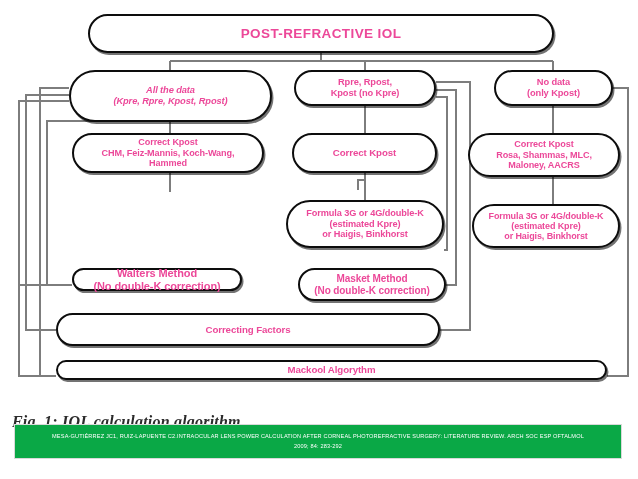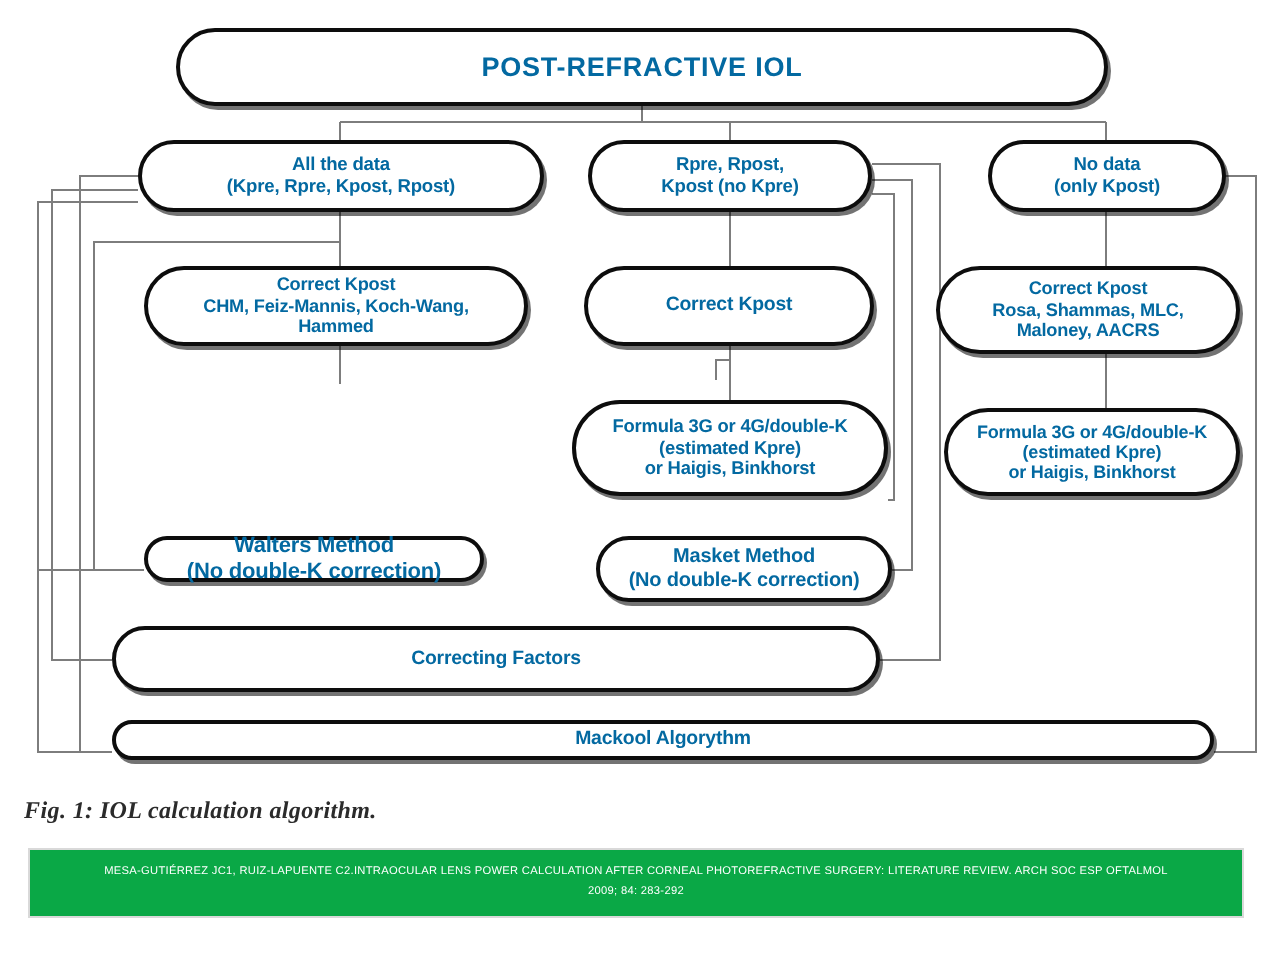--- a/index.html
+++ b/index.html
@@ -17,33 +17,33 @@
     position:absolute;
     box-sizing:border-box;
     background:#ffffff;
     border:2.2px solid #0d0d0d;
     border-radius:100px;
     display:flex;
     align-items:center;
     justify-content:center;
     text-align:center;
     font-weight:bold;
-    color:#0369a1;
+    color:#ec4899;
     line-height:1.14;
     letter-spacing:-0.1px;
     box-shadow:1.5px 2px 0 rgba(0,0,0,0.55);
     z-index:3;
   }
   .node .txt{display:block;padding:0 6px;}
 
   
   #n-title{left:88px;top:14px;width:466px;height:39px;font-size:13.5px;letter-spacing:0.4px;}
 
   
-  #n-alldata{left:69px;top:70px;width:203px;height:36px;font-size:9.3px;}
+  #n-alldata{left:69px;top:70px;width:203px;height:52px;font-size:9.3px;font-style:italic;}
   #n-rpre{left:294px;top:70px;width:142px;height:36px;font-size:9.3px;}
   #n-nodata{left:494px;top:70px;width:119px;height:36px;font-size:9.3px;}
 
   
   #n-ck-left{left:72px;top:133px;width:192px;height:40px;font-size:9.1px;}
   #n-ck-mid{left:292px;top:133px;width:145px;height:40px;font-size:9.7px;}
   #n-ck-right{left:468px;top:133px;width:152px;height:44px;font-size:9.1px;}
 
   
   #n-f-left{left:75px;top:192px;width:187px;height:48px;font-size:9.4px;}
@@ -53,24 +53,24 @@
   
   #n-walters{left:72px;top:268px;width:170px;height:23px;font-size:11px;}
   #n-masket{left:298px;top:268px;width:148px;height:33px;font-size:10px;}
 
   
   #n-correcting{left:56px;top:313px;width:384px;height:33px;font-size:9.7px;text-align:right;}
   #n-mackool{left:56px;top:360px;width:551px;height:20px;font-size:9.7px;}
 
   
   #caption{
-    position:absolute;left:12px;top:398px;
+    position:absolute;left:12px;top:413px;
     font-family:"Liberation Serif", serif;
     font-style:italic;font-weight:bold;
-    font-size:12px;color:#2b2b2b;
+    font-size:16px;color:#2b2b2b;
     letter-spacing:0.2px;
     z-index:4;
   }
 
   
   #banner{
     position:absolute;left:14px;top:424px;width:608px;height:35px;
     box-sizing:border-box;
     background:#0aa846;
     border:1px solid #d9d9d9;

